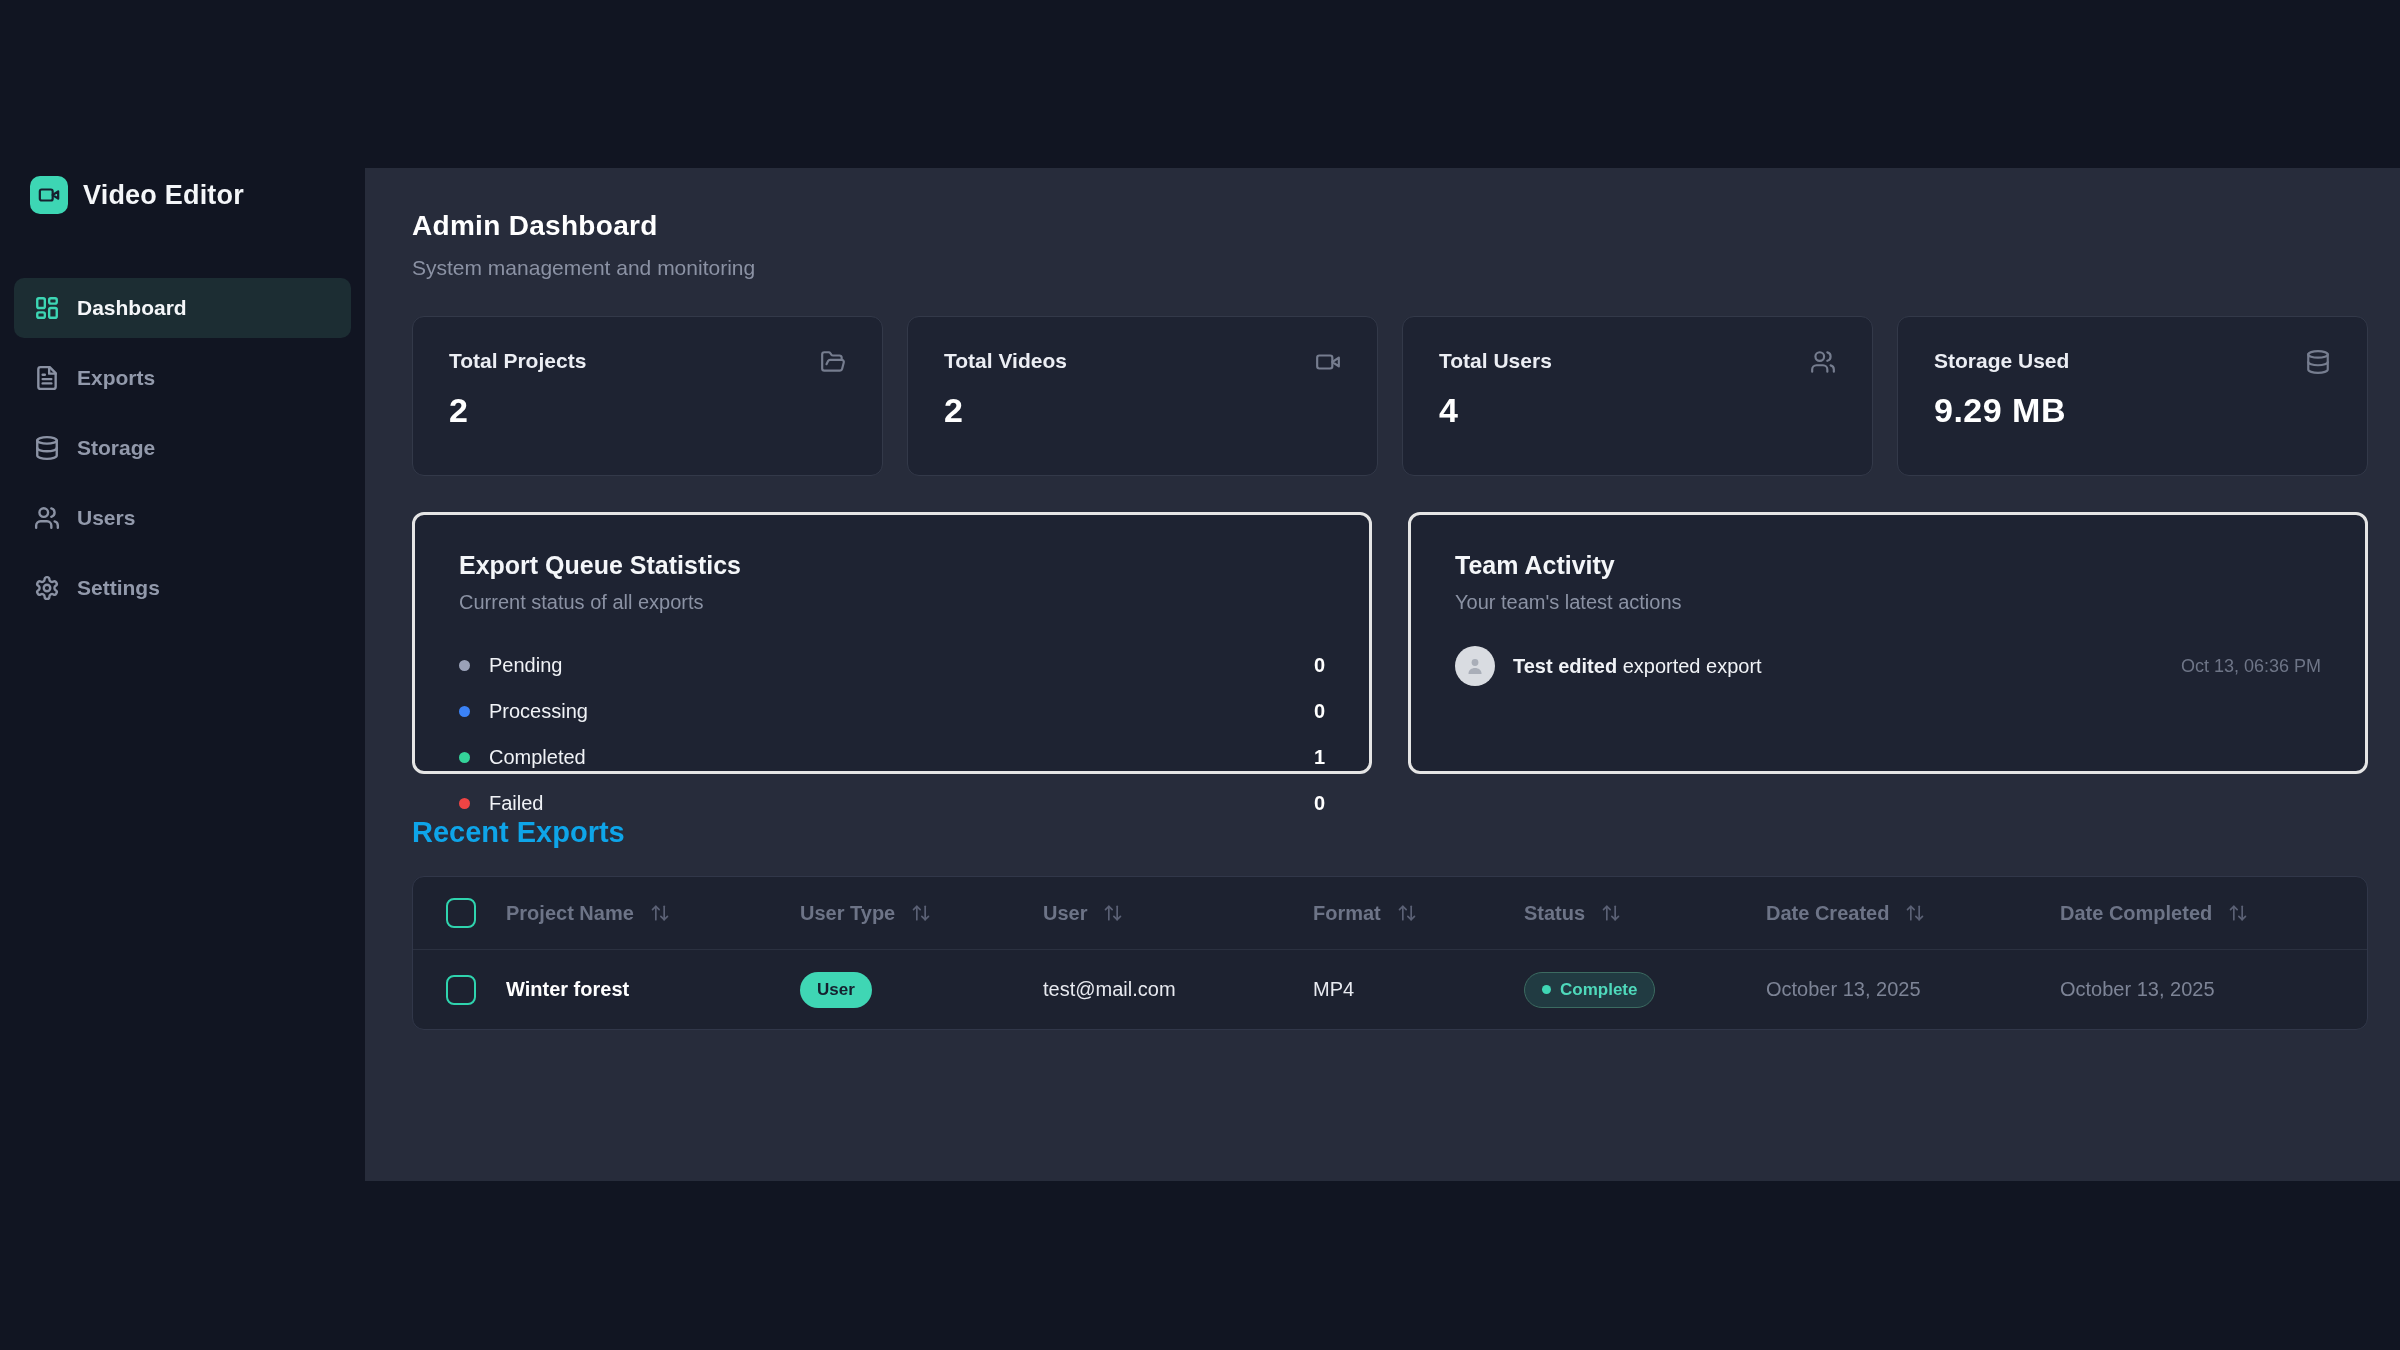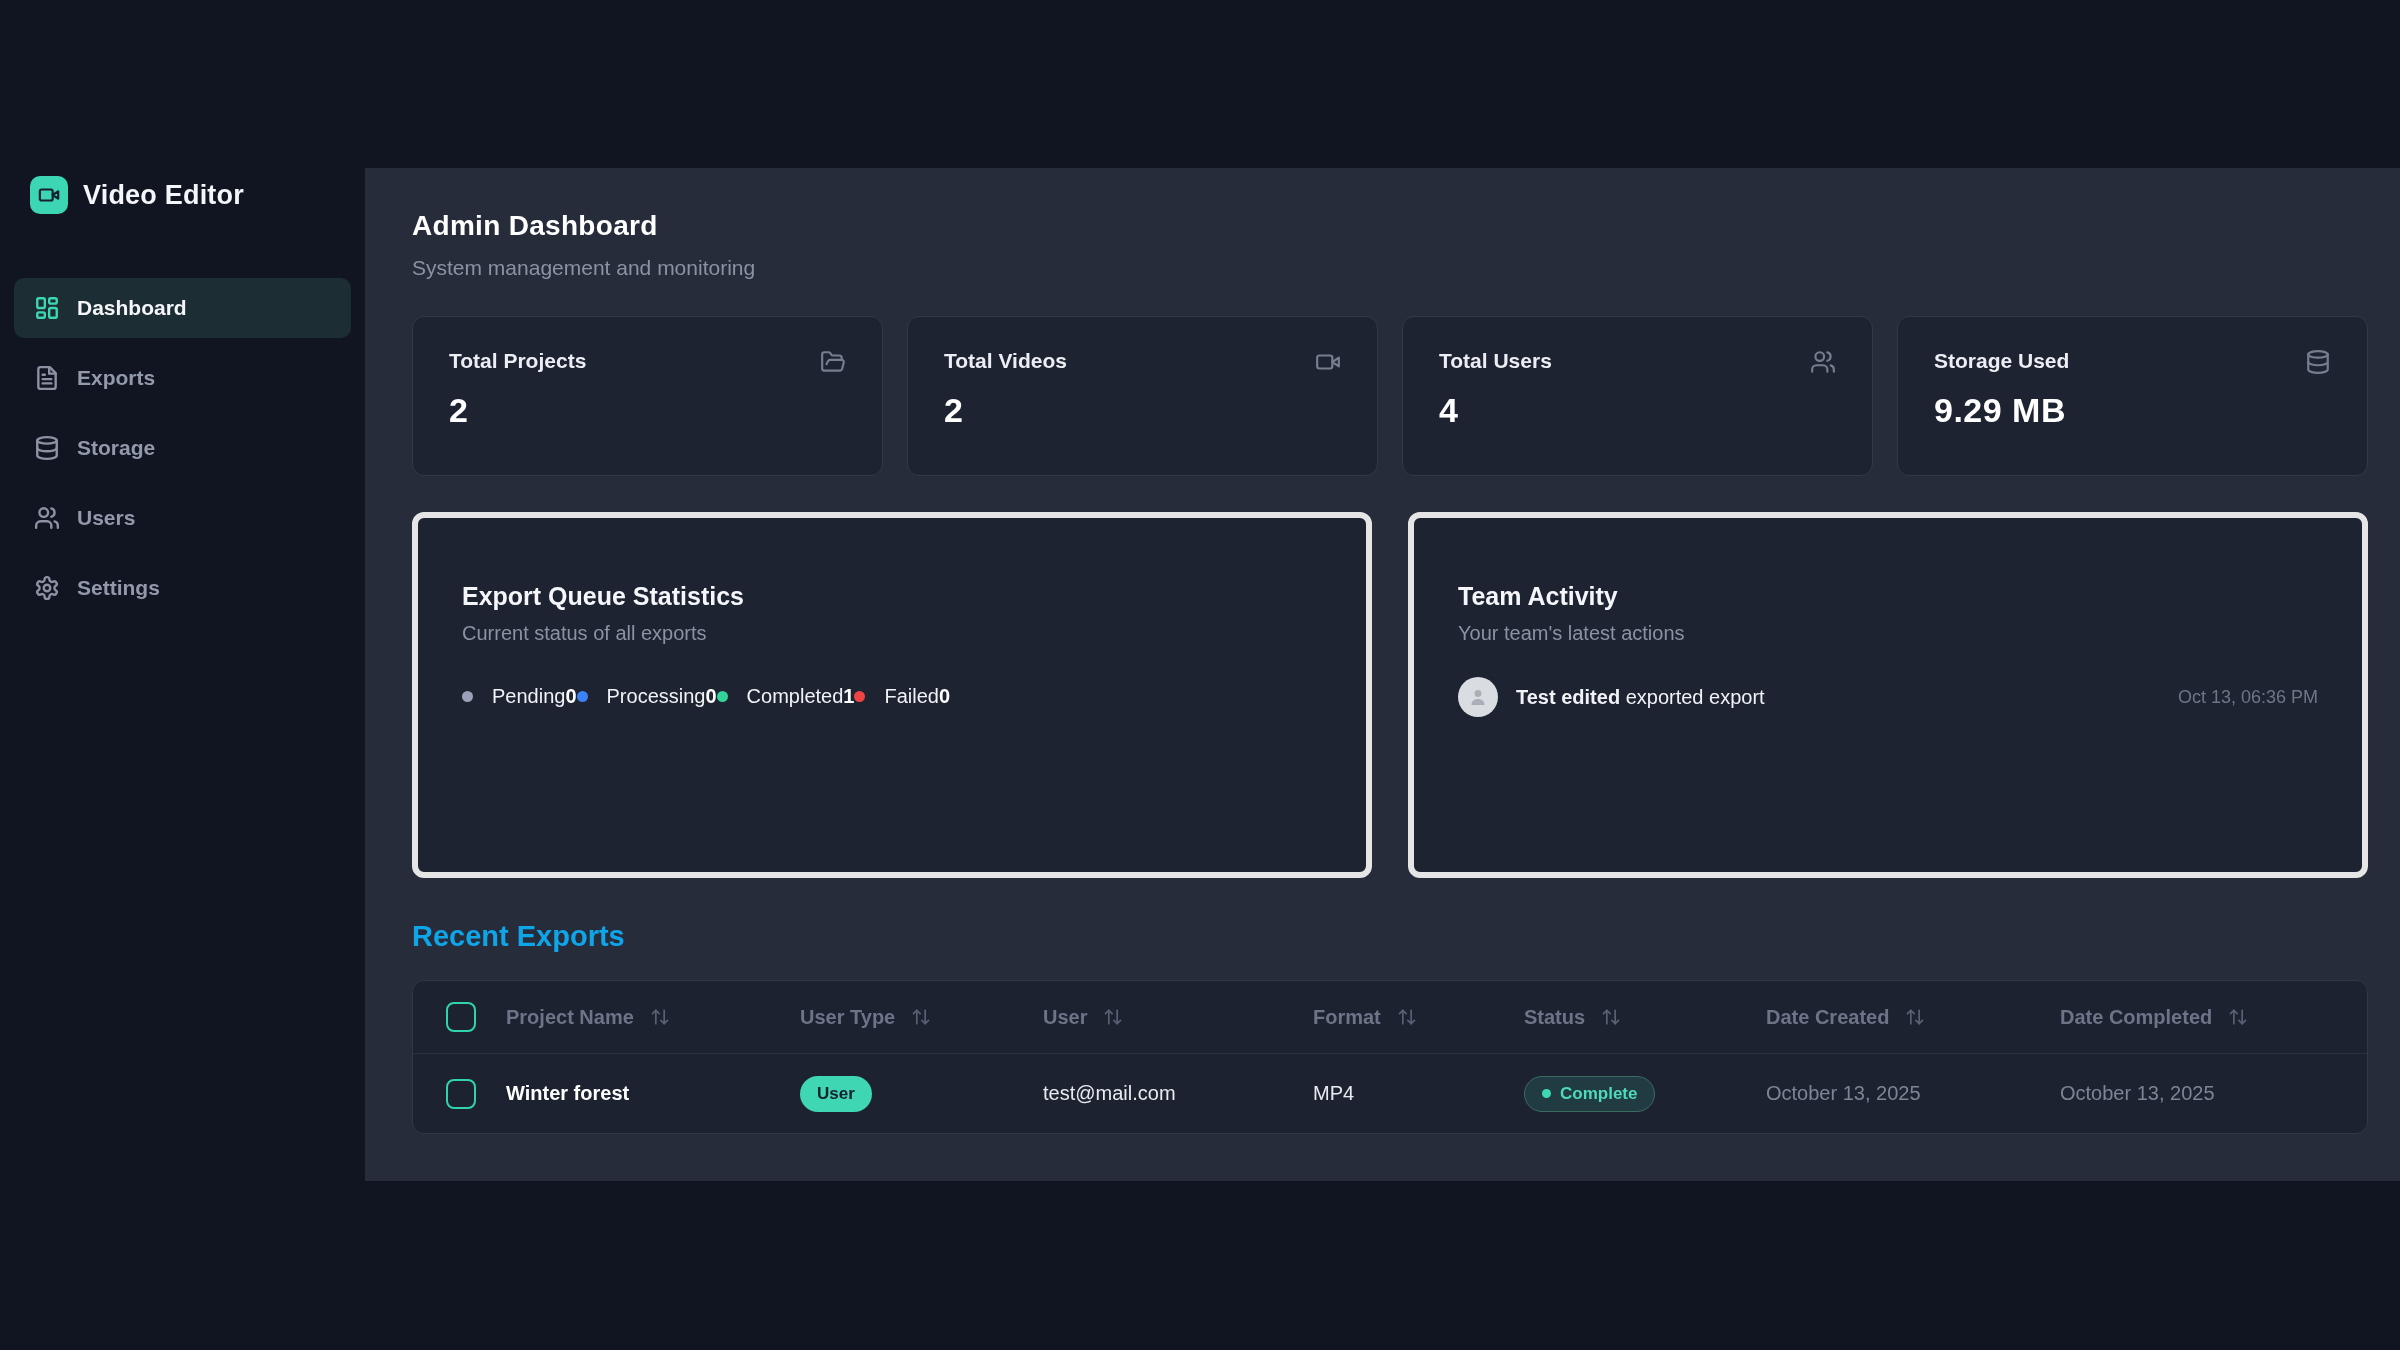--- a/index.html
+++ b/index.html
@@ -47,29 +47,29 @@
     border-radius:12px; padding:32px 36px;
   }
   .stat-head { display:flex; justify-content:space-between; align-items:flex-start; }
   .stat-label { font-size:21px; font-weight:bold; color:#eceef4; }
   .stat-icon { color:#767d8f; display:flex; }
   .stat-value { margin-top:16px; font-size:34px; font-weight:bold; color:#ffffff; letter-spacing:.5px; }
 
   
   .mid-row { display:flex; gap:36px; margin-top:36px; }
   .panel-card {
-    background:#1e2332; border:6px solid #e5e5e5; border-radius:12px;
-    height:366px; padding:64px 44px;
+    background:#1e2332; border:3px solid #e5e5e5; border-radius:12px;
+    height:262px; padding:36px 44px;
   }
   .queue-card { width:960px; }
   .team-card { flex:1; }
   .card-title { font-size:25px; font-weight:bold; color:#f4f6f9; }
   .card-subtitle { margin-top:11px; font-size:20px; color:#8b92a4; }
 
-  .queue-rows { margin-top:28px; display:flex; flex-direction:row; }
+  .queue-rows { margin-top:28px; display:flex; flex-direction:column; }
   .queue-row { height:46px; display:flex; align-items:center; }
   .queue-dot { width:11px; height:11px; border-radius:50%; margin-right:19px; flex:none; }
   .queue-label { font-size:20px; color:#f0f2f6; }
   .queue-value { margin-left:auto; font-size:20px; font-weight:bold; color:#ffffff; }
 
   .activity-row { margin-top:32px; display:flex; align-items:center;text-align:right; }
   .avatar {
     width:40px; height:40px; border-radius:50%; background:#d9dce1;
     display:flex; align-items:center; justify-content:center; color:#a9aeb8; flex:none;
   }

